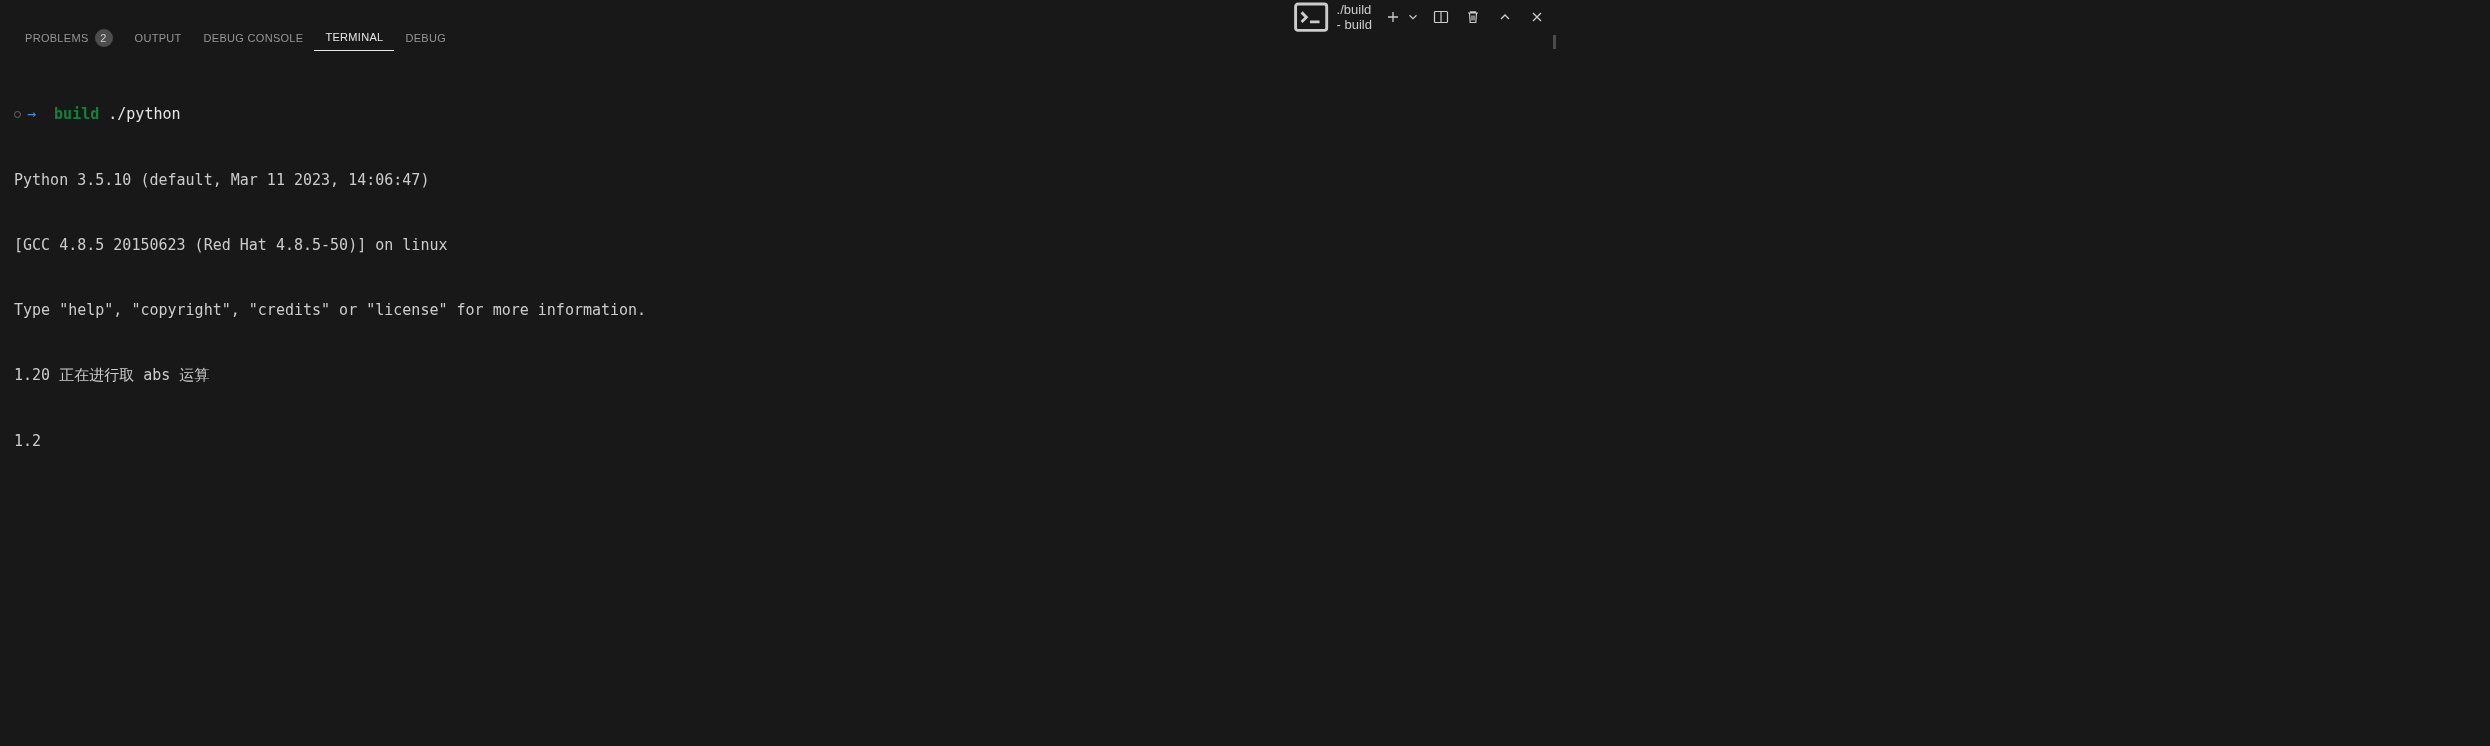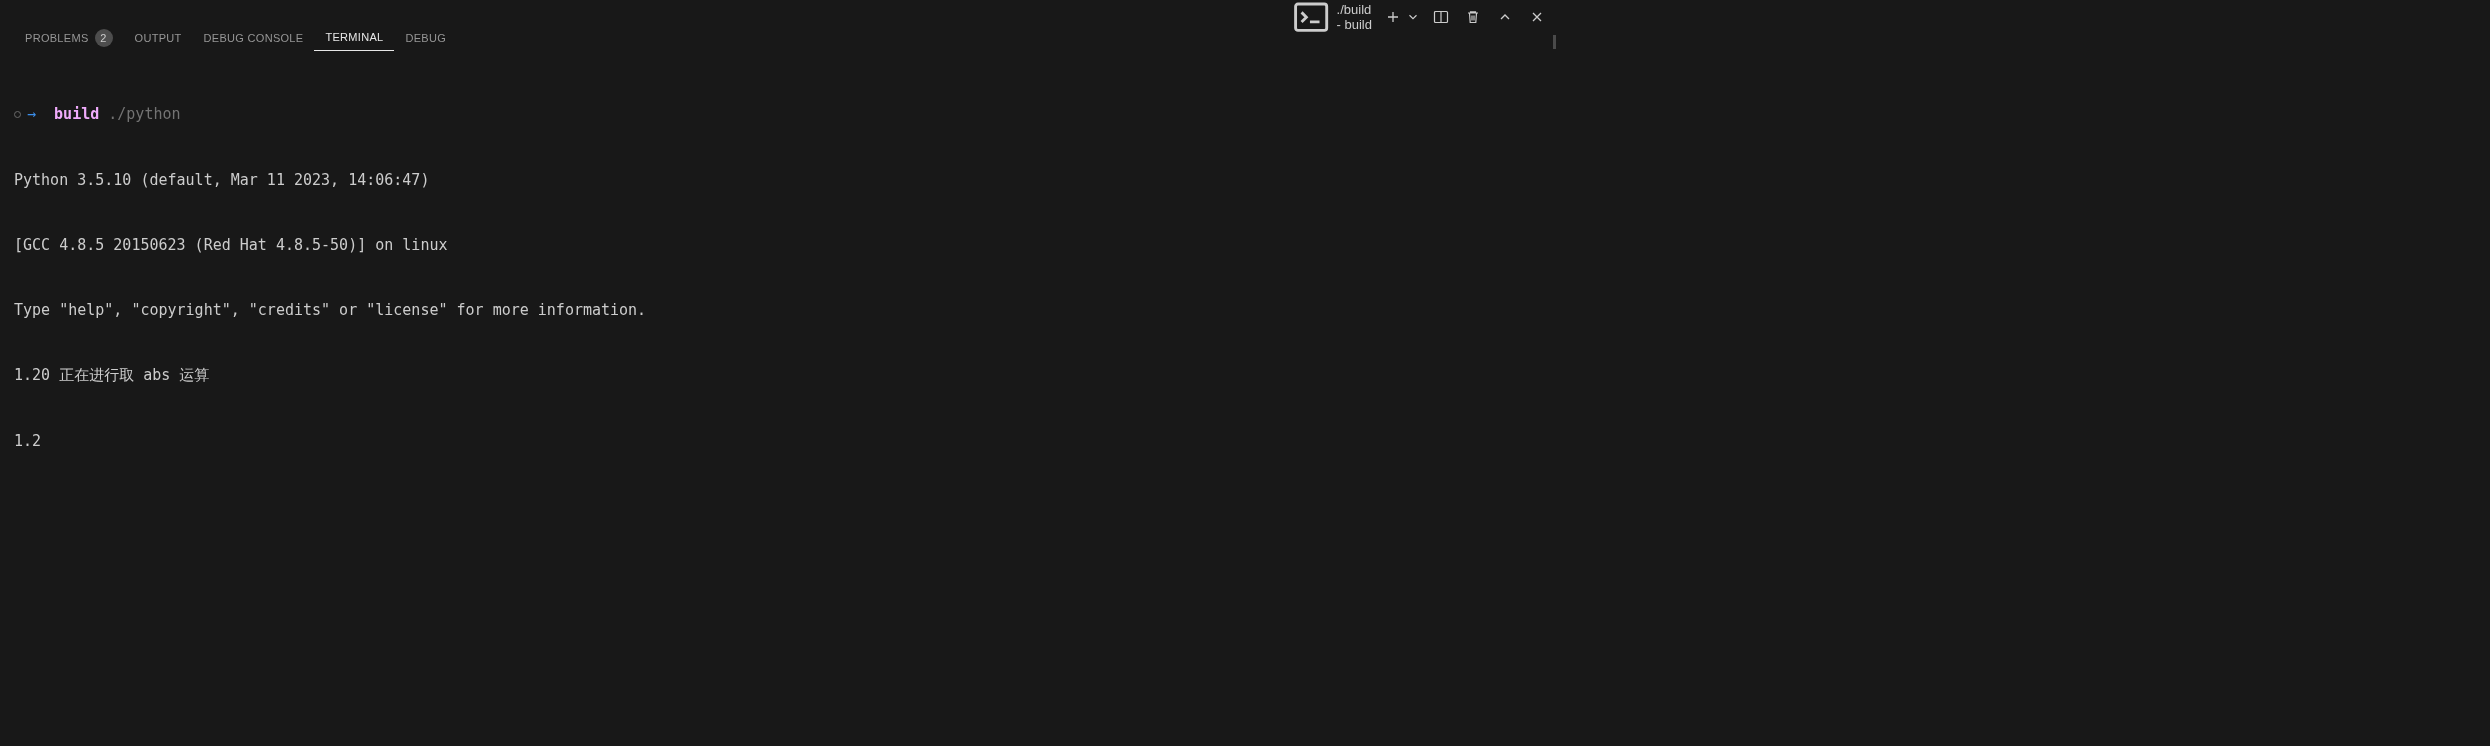--- a/index.html
+++ b/index.html
@@ -86,22 +86,22 @@
   .line { display:block; }
   .prompt-dot {
     display:inline-block;
     width:7px; height:7px;
     border:1px solid #6a6a6a;
     border-radius:50%;
     vertical-align: middle;
     margin-right: 6px;
   }
   .prompt-arrow { color:#3b8eea; }
-  .prompt-path { color:#f0abfc; font-weight:bold; }
-  .cmd { color:#737373; }
+  .prompt-path { color:#15803d; font-weight:bold; }
+  .cmd { color:#e5e5e5; }
   .scrollbar {
     position:absolute;
     right:0;
     top:0;
     width:3px;
     height:14px;
     background:#4a4a4a;
   }
 </style>
 </head>

